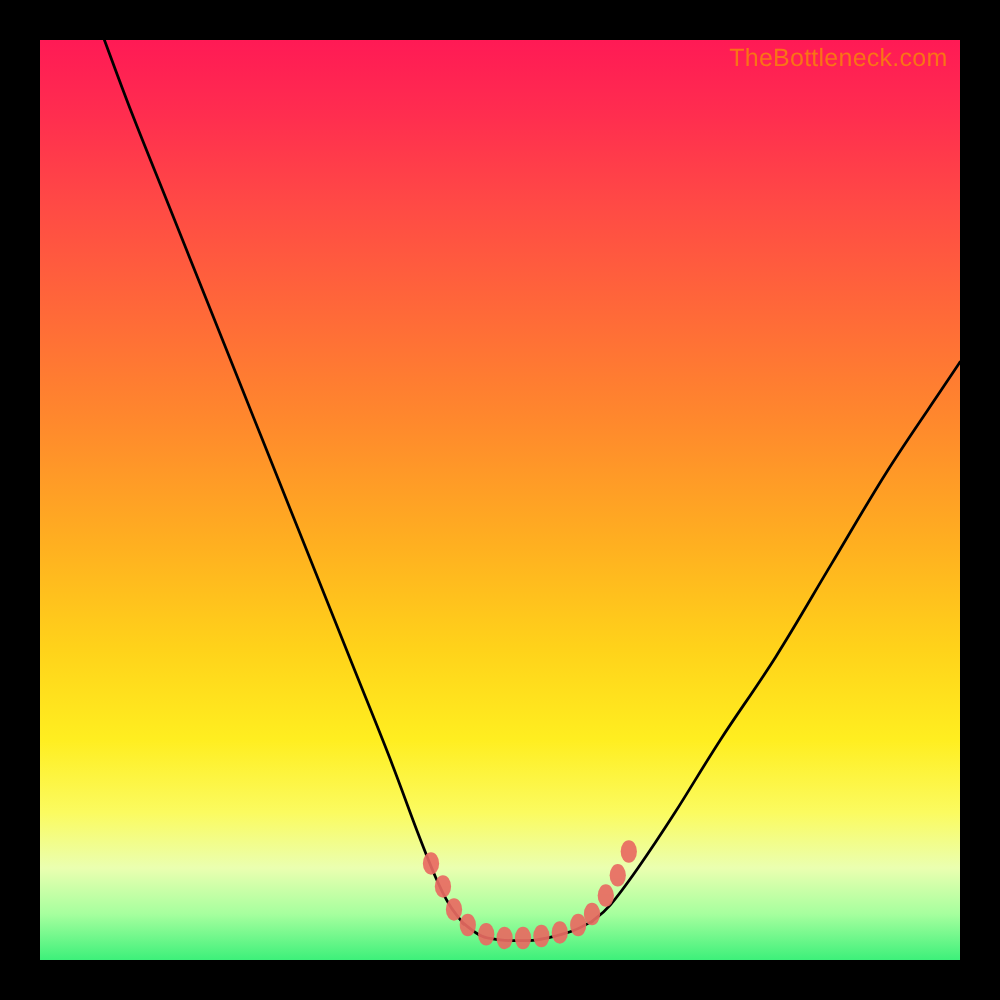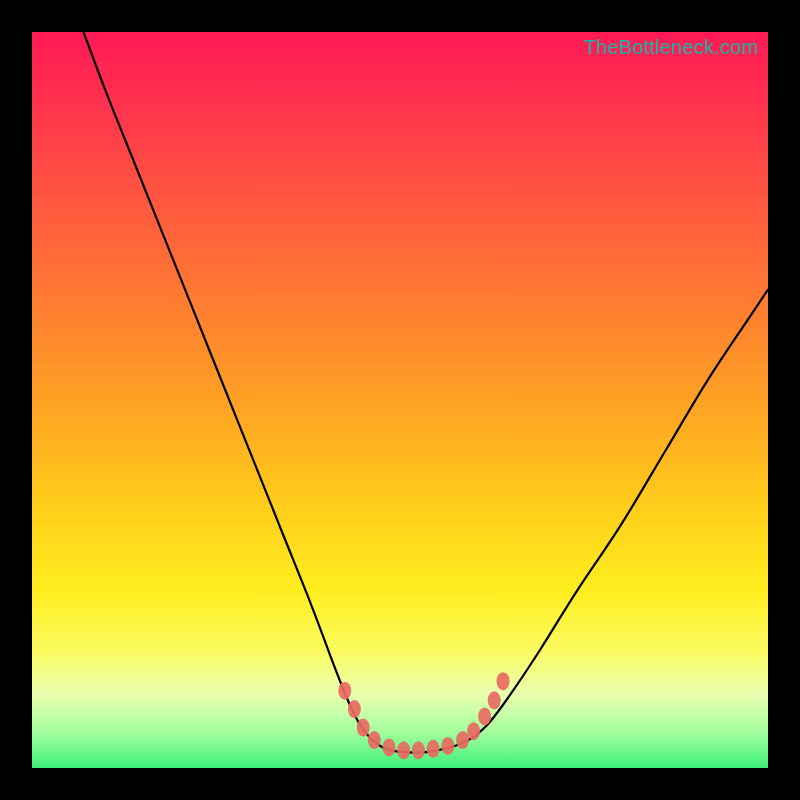--- a/index.html
+++ b/index.html
@@ -39,21 +39,21 @@
       #ffee20 76%,
       #fbfb60 84%,
       #eaffb0 90%,
       #a6ff9e 95%,
       #3df07a 100%);
   }
   .watermark {
     position: absolute;
     top: 4px;
     right: 10px;
-    color: #14b8a6;
+    color: #f97316;
     font-size: 20px;
     letter-spacing: 0.2px;
     user-select: none;
     pointer-events: none;
   }
   svg {
     position: absolute;
     inset: 0;
   }
   .curve {

